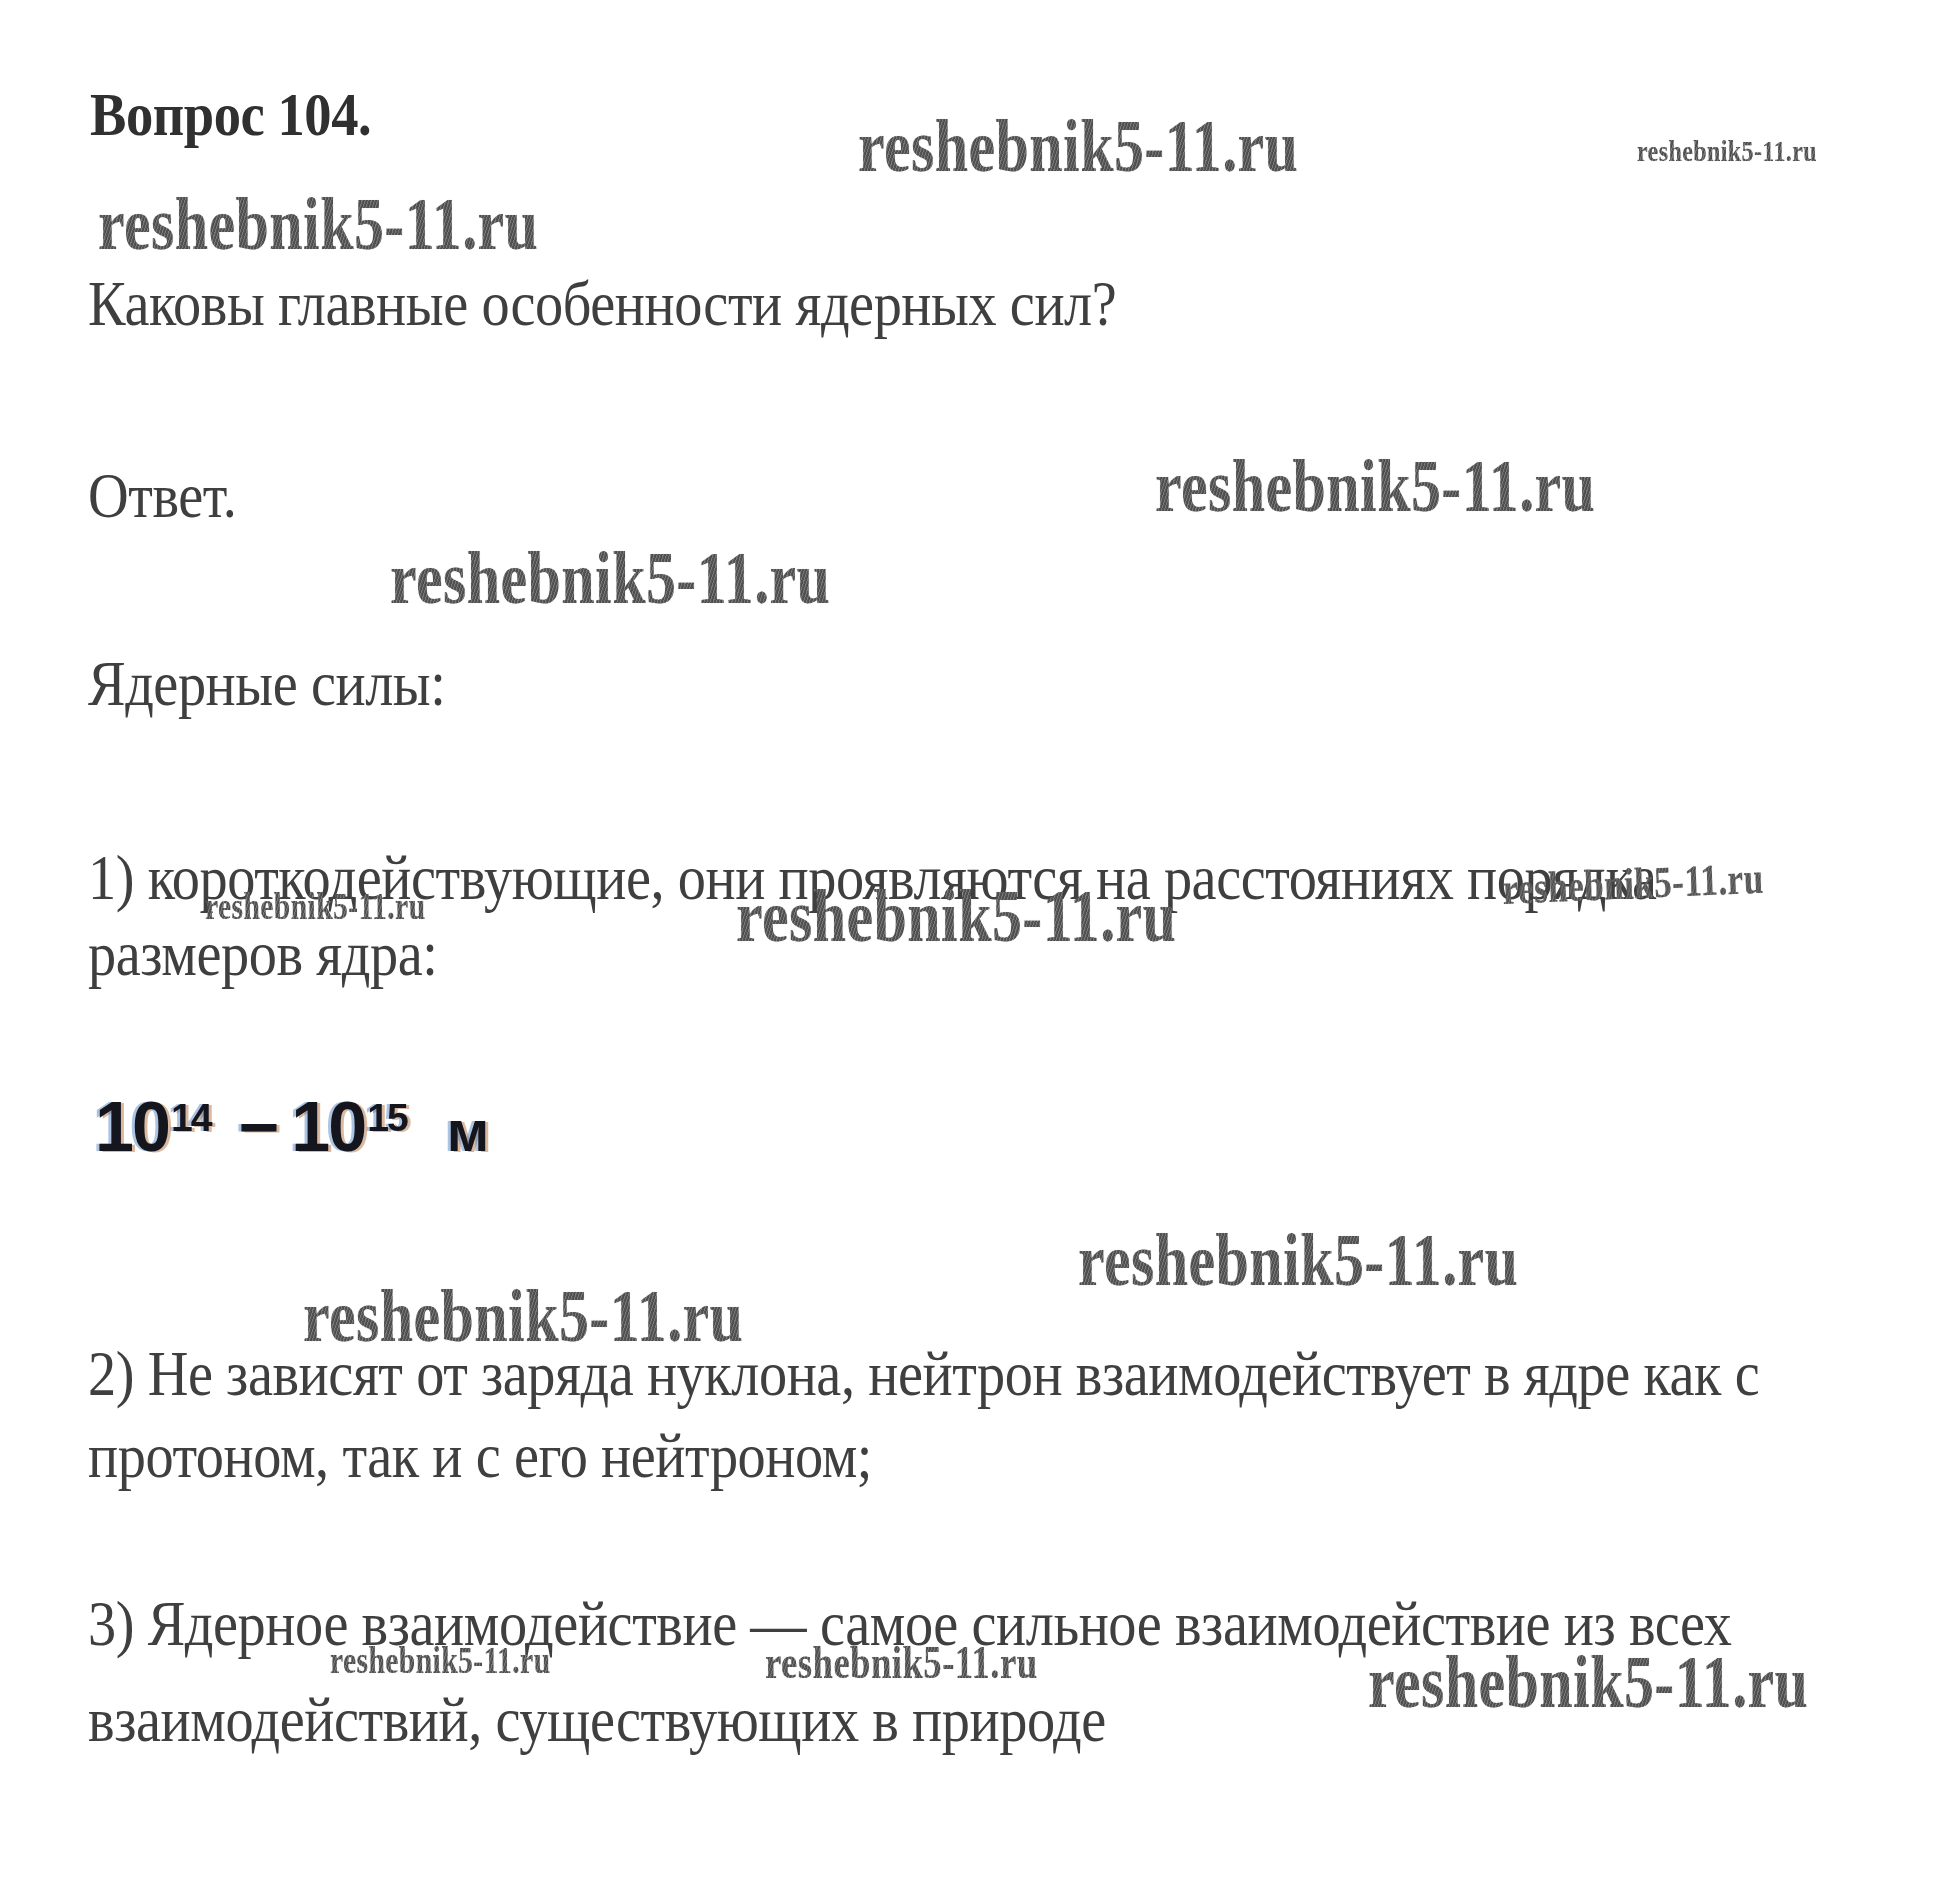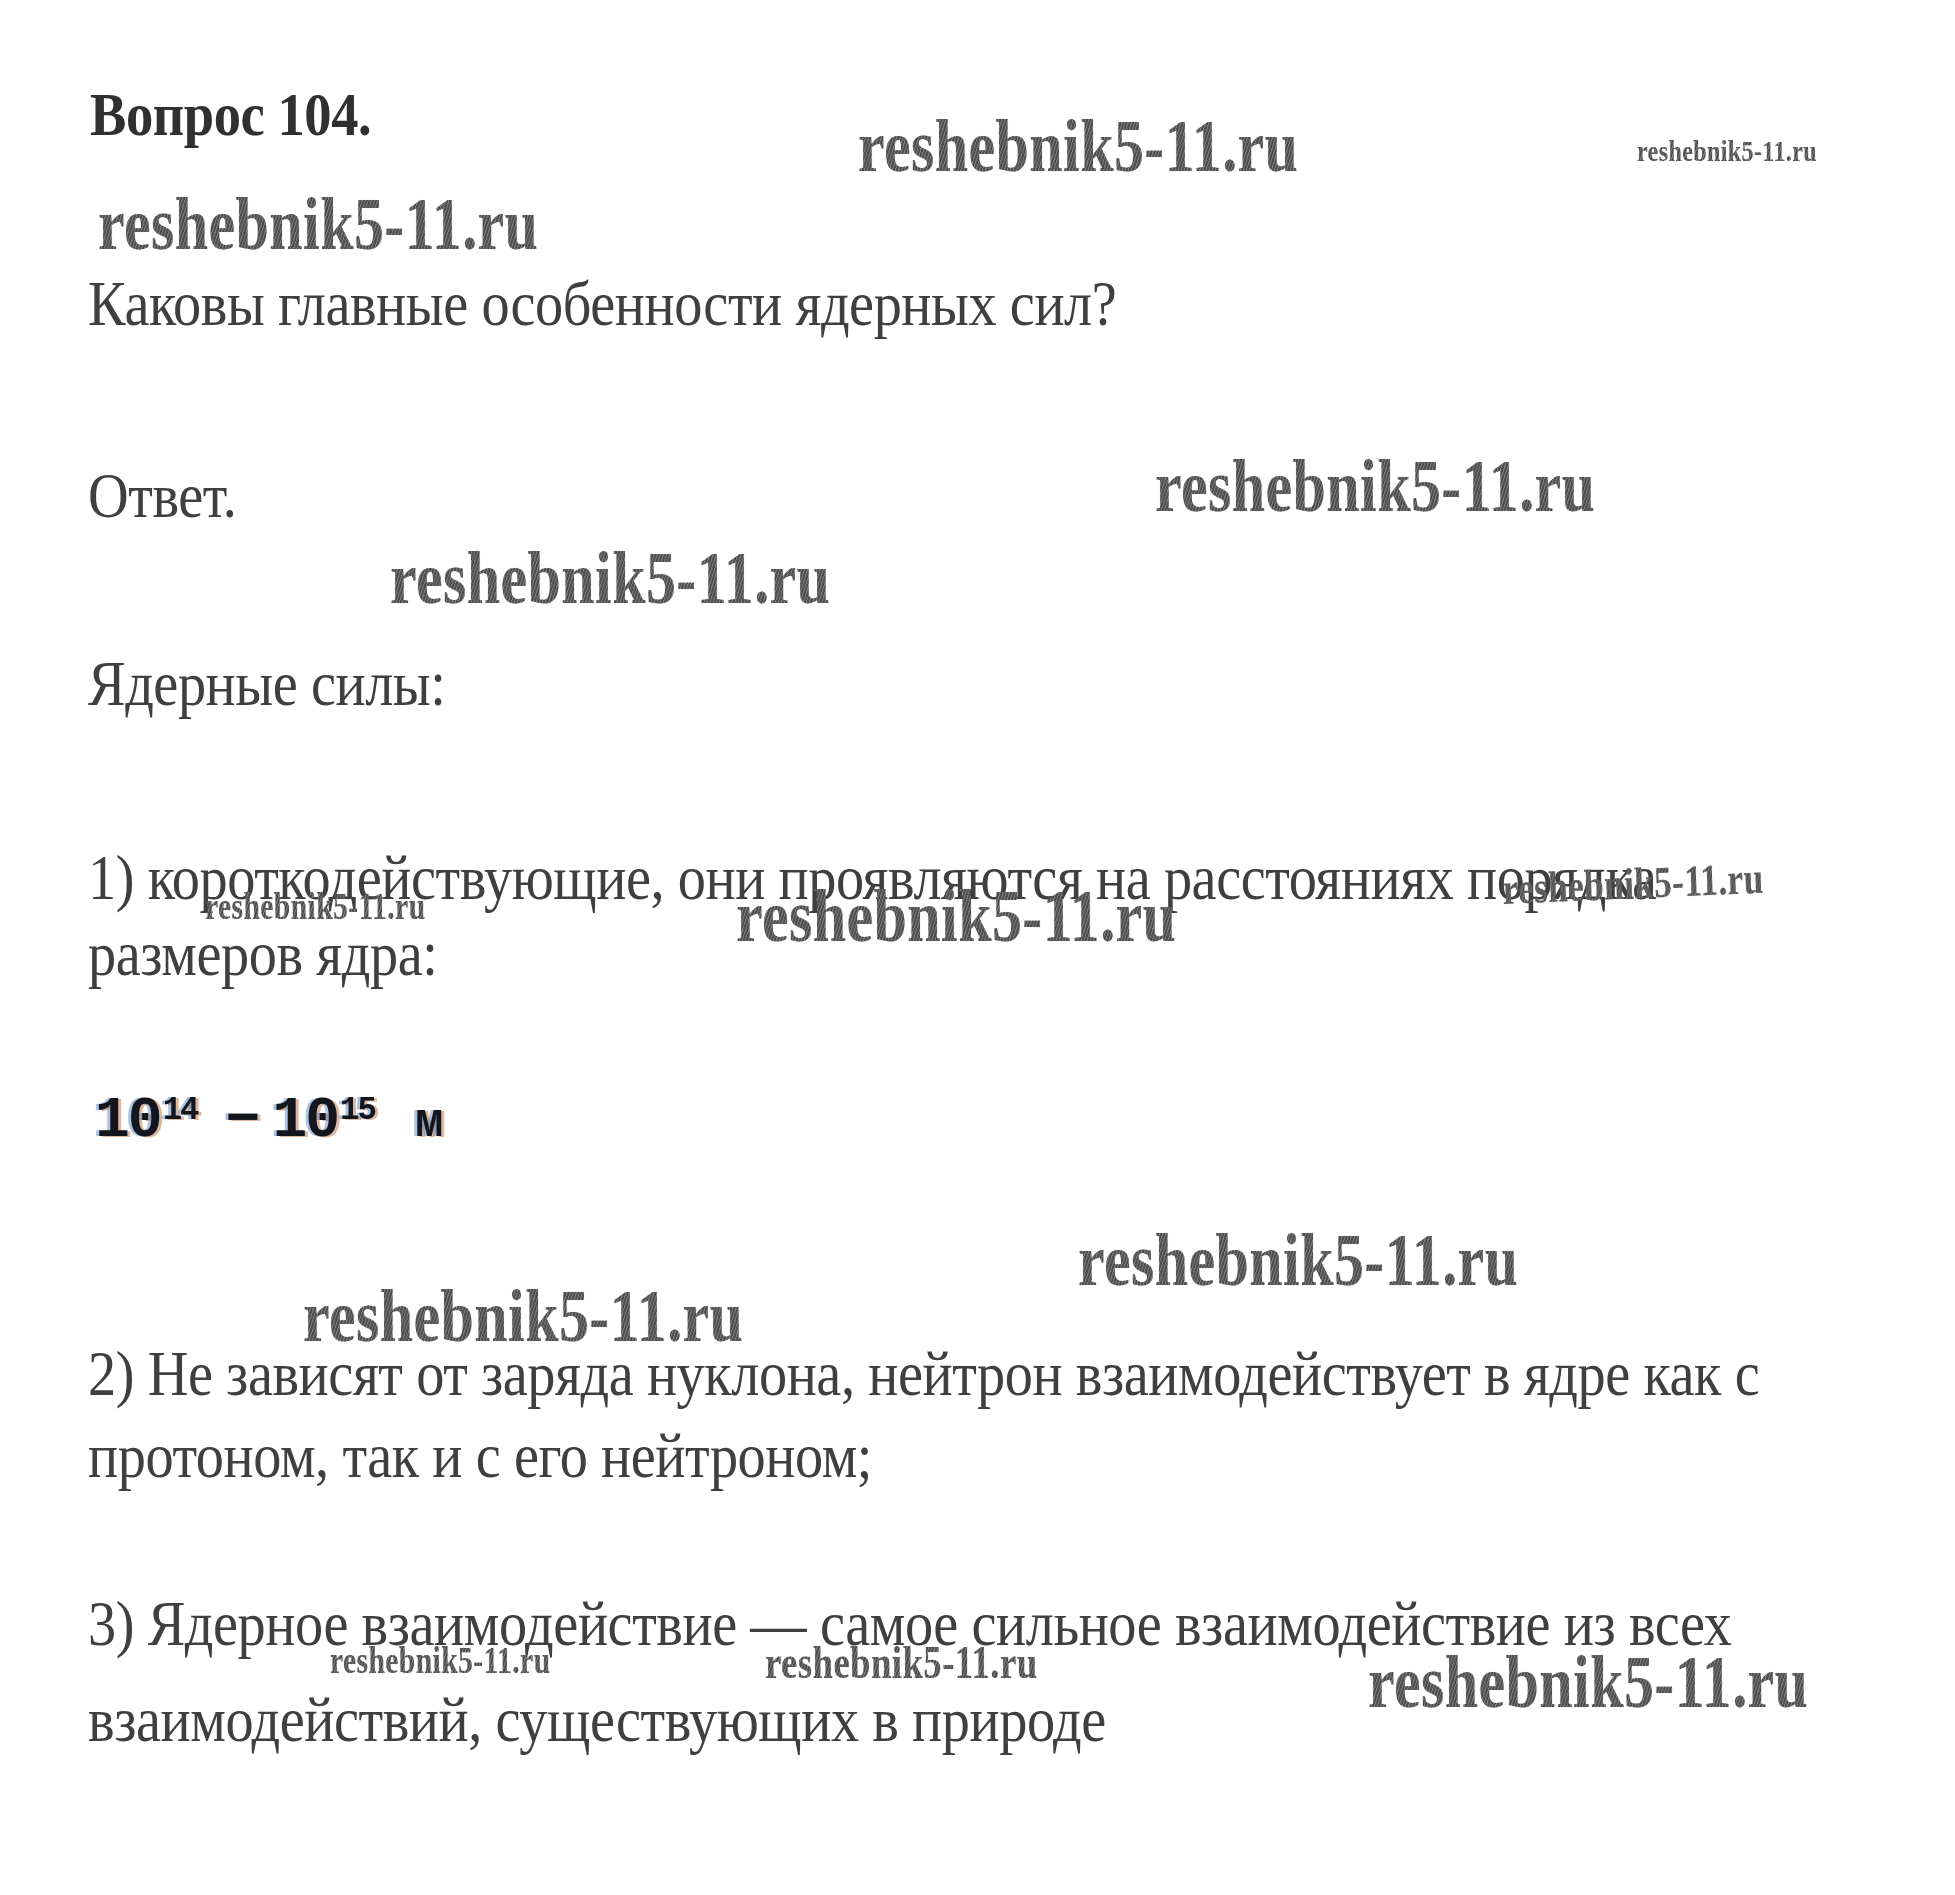--- a/index.html
+++ b/index.html
@@ -48,23 +48,23 @@
       -webkit-background-clip:text;
       background-clip:text;
       color:rgba(90,90,90,0.28);
       text-shadow:0 0 1px rgba(70,70,70,.35);
     }
   }
   .wm.tilt{transform:scaleX(.8) rotate(-2deg);}
   
   .formula{
     position:absolute;
-    font-family:Liberation Mono, monospace;
+    font-family:Liberation Sans, sans-serif;
     font-weight:700;
-    font-size:58px;
+    font-size:70px;
     line-height:1;
     color:var(--formula,#15151d);
     white-space:nowrap;
     letter-spacing:-2px;
     text-shadow:-3px 0 0 rgba(70,125,190,0.45), 3px 1px 0 rgba(175,100,45,0.45);
   }
   .formula sup{
     font-size:0.56em;
     position:relative;
     top:-0.52em;

